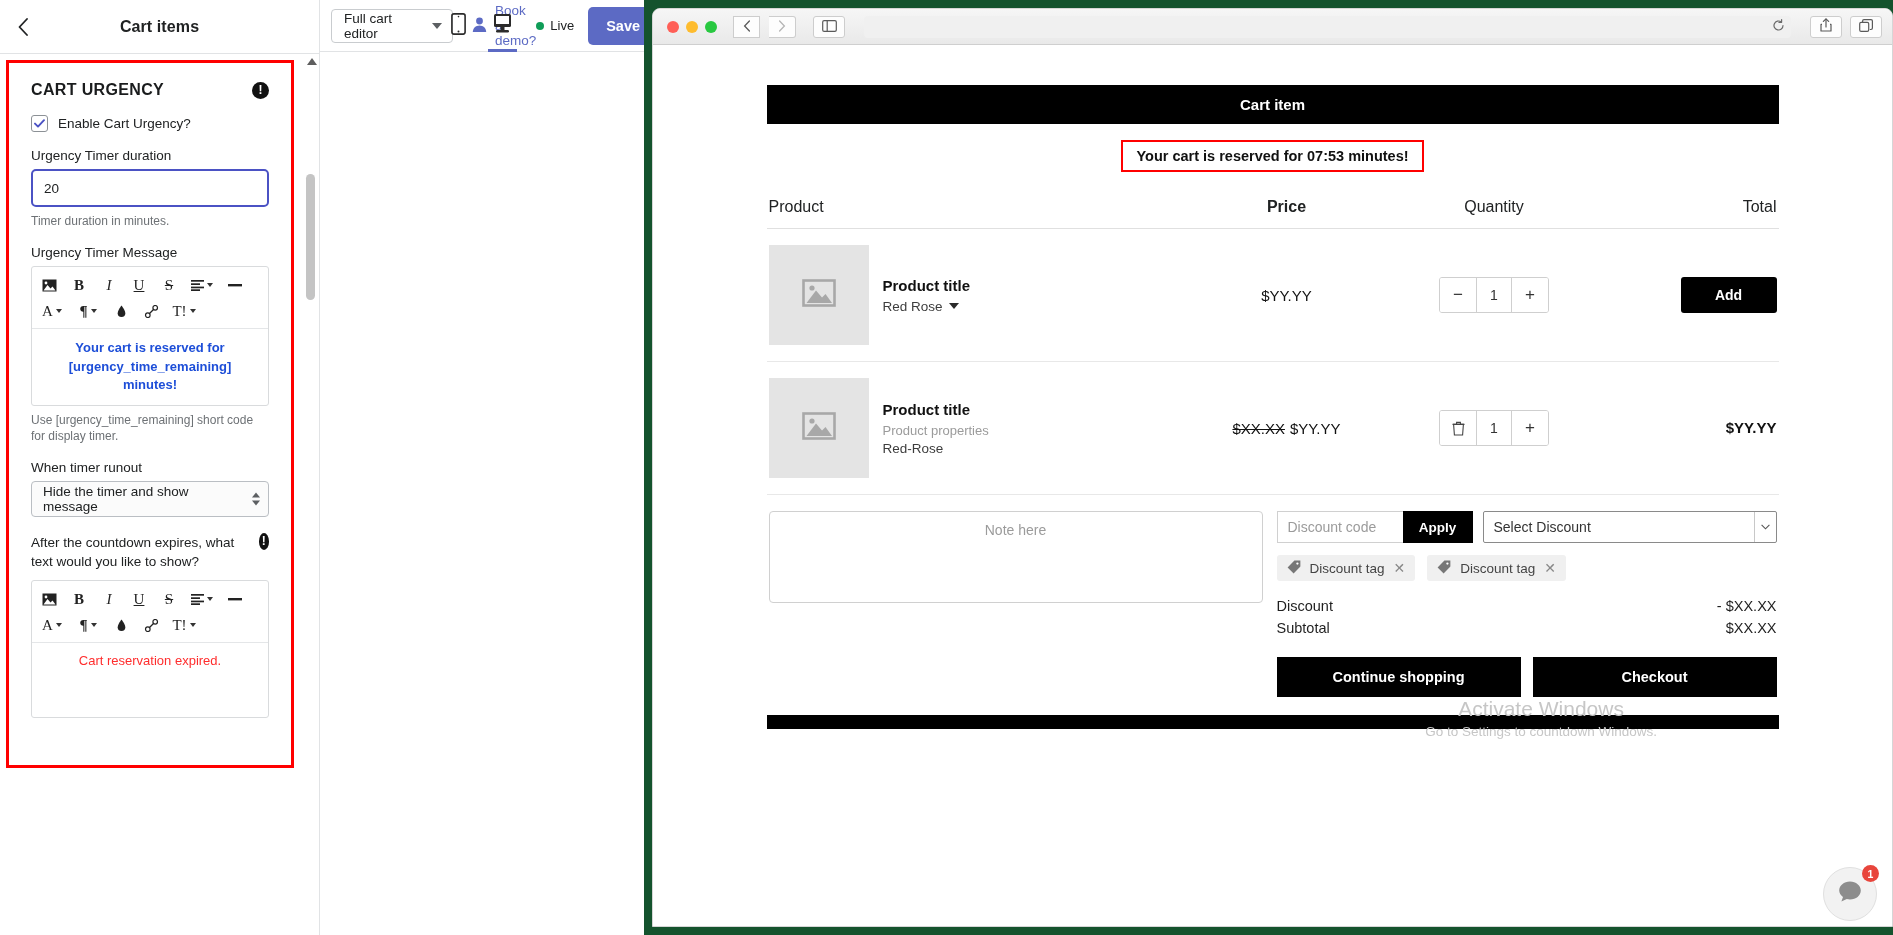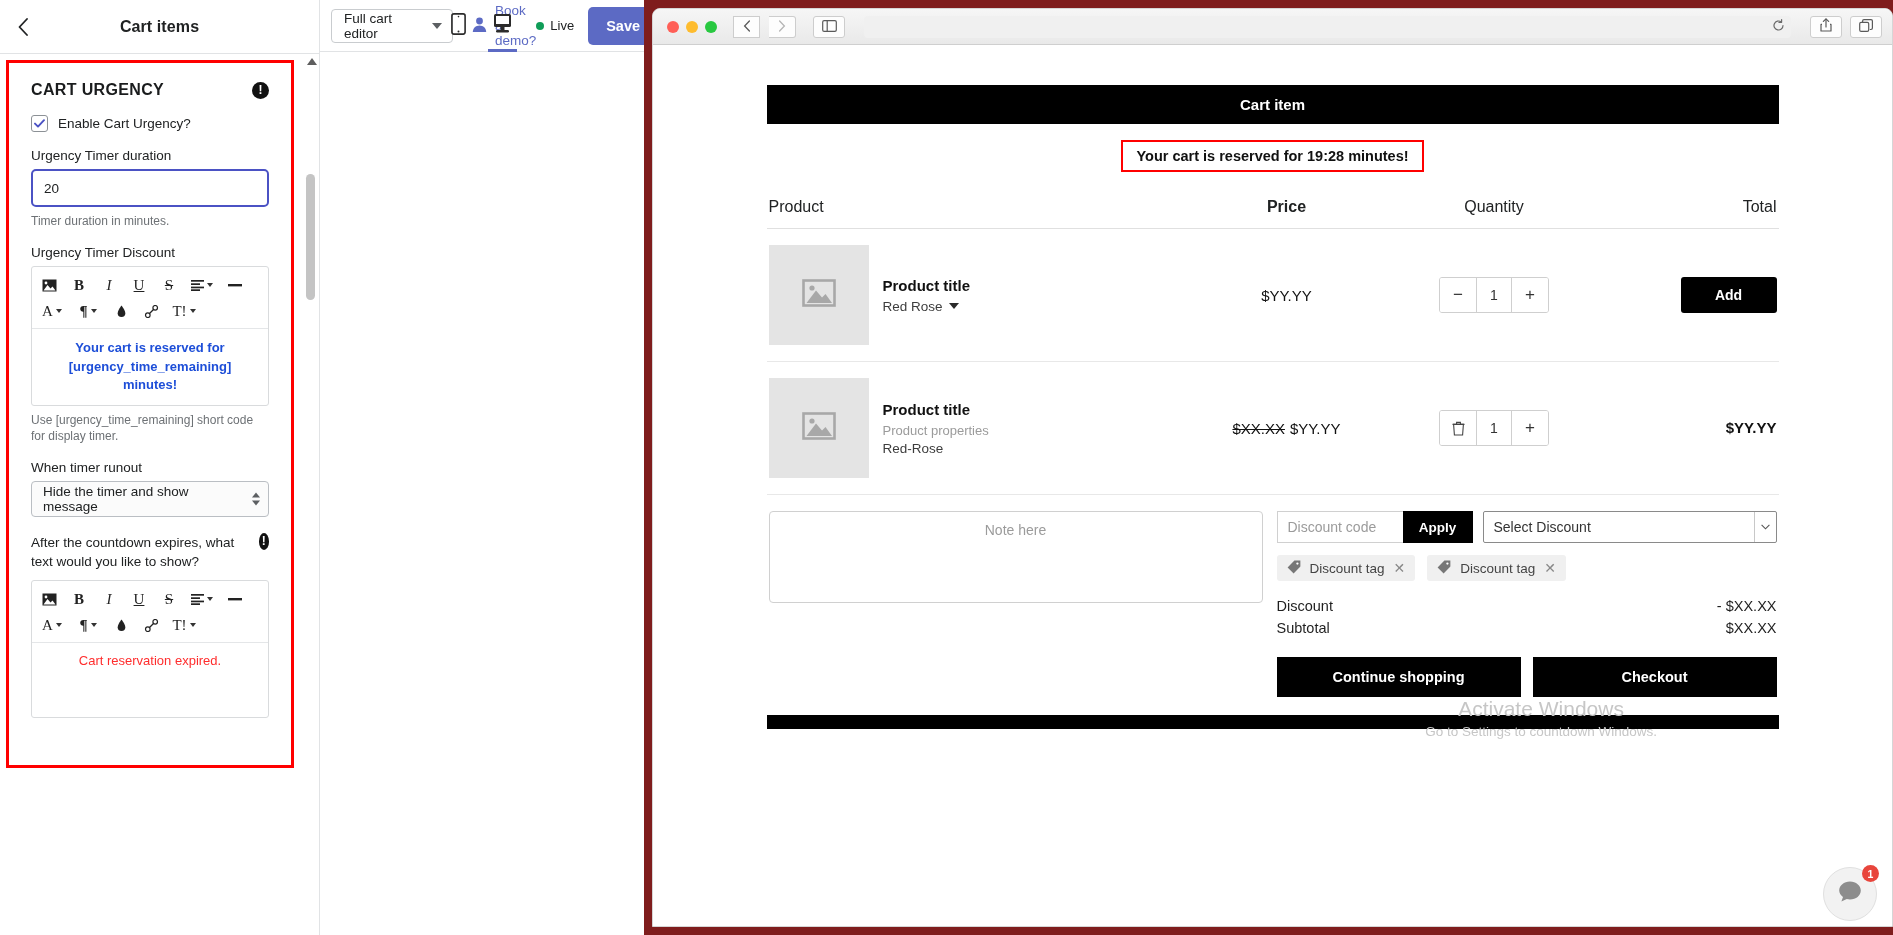--- a/index.html
+++ b/index.html
@@ -197,21 +197,21 @@
     background: #5c6ac4; color: #fff;
     font-size: 14.5px; font-weight: 600;
     height: 38px; padding: 0 18px;
     border: none; border-radius: 5px 0 0 5px;
     display: flex; align-items: center;
     cursor: pointer;
     margin-right: -14px;
     font-family: "Liberation Sans", sans-serif;
   }
 
-  .preview-area { flex: 1; background: #7f1d1d; padding: 8px 0 8px 8px; overflow: hidden; position: relative; }
+  .preview-area { flex: 1; background: #14532d; padding: 8px 0 8px 8px; overflow: hidden; position: relative; }
   .browser {
     margin-left: 0; height: 100%;
     border: 1px solid #d6d6d6; border-radius: 8px 8px 0 0;
     background: #fff; overflow: hidden;
     display: flex; flex-direction: column;
   }
   .browser-chrome {
     height: 36px; flex: 0 0 36px;
     background: linear-gradient(#f6f6f6, #e9e9e9);
     border-bottom: 1px solid #cfcfcf;
@@ -414,21 +414,21 @@
                   </svg>
               </span>
             </div>
             <div class="cb-label">Enable Cart Urgency?</div>
           </div>
 
           <div class="field-label">Urgency Timer duration</div>
           <input class="text-input" value="20" style="">
           <div class="help-text">Timer duration in minutes.</div>
 
-          <div class="field-label">Urgency Timer Discount</div>
+          <div class="field-label">Urgency Timer Message</div>
           <div class="rte">
             <div class="rte-toolbar">
               <div class="rte-row">
                 <div class="tb-btn">
                   <svg width="15" height="13" viewBox="0 0 15 13">
                       <rect x="0.5" y="0.5" width="14" height="12" fill="#222"></rect>
                       <circle cx="4" cy="4" r="1.4" fill="#fff"></circle>
                       <path d="M1.5 11.5L5.5 6L8.5 9.5L10.5 7.5L13.5 11.5Z" fill="#fff"></path>
                     </svg>
                 </div>
@@ -690,21 +690,21 @@
             </div>
           </div>
         </div>
 
         <div class="cartpage">
           <div class="cart-inner">
 
             <div class="cart-header-bar">Cart item</div>
 
             <div class="urgency-row">
-              <div class="urgency-msg">Your cart is reserved for 19:28 minutes!</div>
+              <div class="urgency-msg">Your cart is reserved for 07:53 minutes!</div>
             </div>
 
             <div class="table-head">
               <div class="col-product">Product</div>
               <div class="col-price">Price</div>
               <div class="col-qty">Quantity</div>
               <div class="col-total">Total</div>
             </div>
 
             <div class="cart-row">

